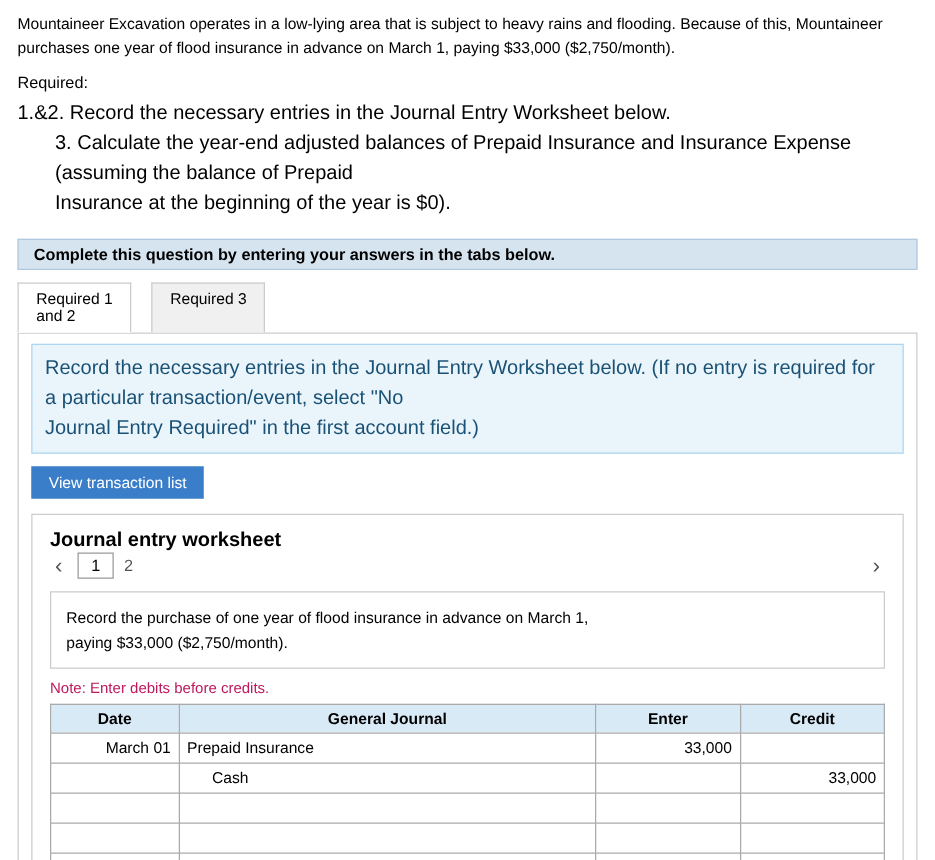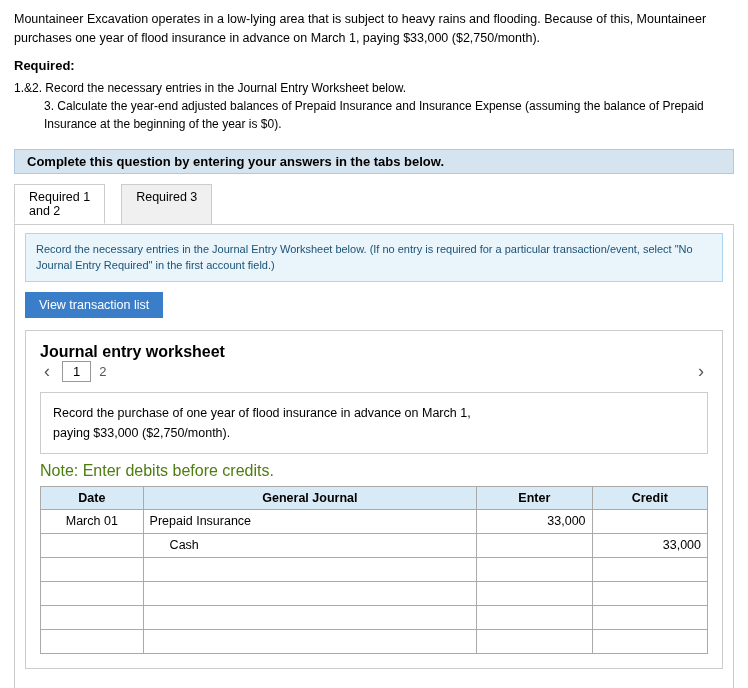--- a/index.html
+++ b/index.html
@@ -11,25 +11,25 @@
       width: 748px;
       min-height: 688px;
       padding: 10px 14px;
     }
     .intro-text {
       font-size: 12.5px;
       line-height: 1.5;
       margin-bottom: 10px;
     }
     .required-label {
-      font-weight: bold;
+      font-weight: normal;
       margin-bottom: 6px;
     }
     .instructions {
-      font-size: 12px;
+      font-size: 16px;
       line-height: 1.5;
       margin-bottom: 16px;
     }
     .instructions .indent {
       margin-left: 30px;
     }
     .complete-banner {
       background: #d6e4f0;
       border: 1px solid #b0c8e0;
       padding: 4px 12px;
@@ -59,21 +59,21 @@
     }
     .tab-content-area {
       border: 1px solid #ccc;
       padding: 8px 10px 10px 10px;
       margin-bottom: 10px;
     }
     .info-box {
       background: #eaf4fb;
       border: 1px solid #aed6f1;
       padding: 7px 10px;
-      font-size: 11px;
+      font-size: 16px;
       line-height: 1.5;
       margin-bottom: 10px;
       color: #1a5276;
     }
     .view-transaction-btn {
       background: #3a7dc9;
       color: #fff;
       border: none;
       padding: 6px 14px;
       font-size: 12.5px;
@@ -114,22 +114,22 @@
     }
     .description-box {
       border: 1px solid #ccc;
       padding: 10px 12px;
       font-size: 12.5px;
       line-height: 1.6;
       margin-bottom: 8px;
       min-height: 60px;
     }
     .note-text {
-      color: #4d7c0f;
-      font-size: 16px;
+      color: #be185d;
+      font-size: 12px;
       margin-bottom: 6px;
     }
     table.journal-table {
       width: 100%;
       border-collapse: collapse;
       font-size: 12.5px;
     }
     table.journal-table th {
       background: #d9eaf7;
       border: 1px solid #aaa;
@@ -137,21 +137,21 @@
       text-align: center;
       font-weight: bold;
     }
     table.journal-table td {
       border: 1px solid #aaa;
       padding: 3px 6px;
       height: 24px;
     }
     table.journal-table td.date-col {
       width: 80px;
-      text-align: center;
+      text-align: right;
     }
     table.journal-table td.journal-col {
       width: 260px;
     }
     table.journal-table td.debit-col {
       width: 90px;
       text-align: right;
     }
     table.journal-table td.credit-col {
       width: 90px;

